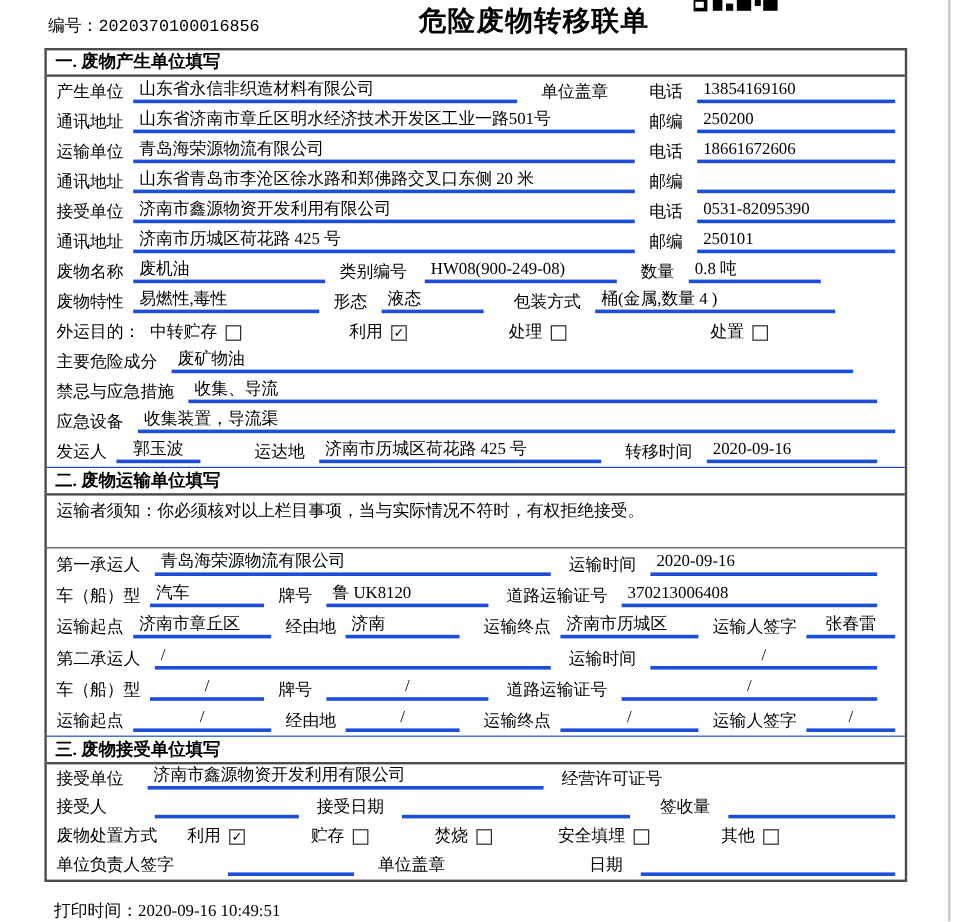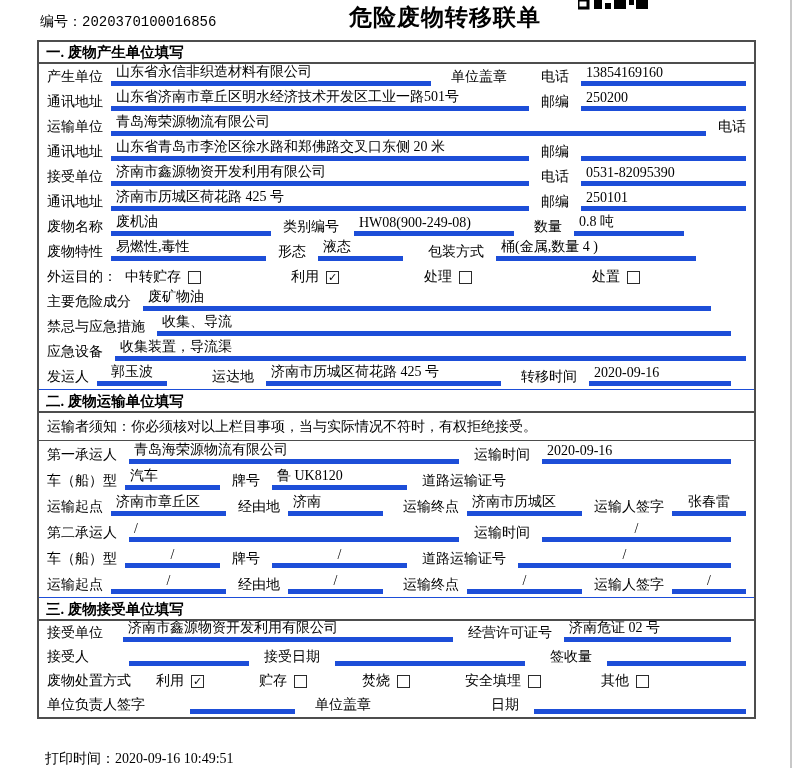--- a/index.html
+++ b/index.html
@@ -11,27 +11,27 @@
   .doc-header { position:relative; height:40px;font-family:Liberation Mono, monospace; }
   .doc-no { position:absolute; left:40px; top:13px; font-size:14px; white-space:nowrap; }
   .doc-title { position:absolute; left:120px; width:650px; top:2px; text-align:center;
     font-size:23px; font-weight:bold; letter-spacing:1px; }
   .qr-frag { position:absolute; left:578px; top:0; }
 
   .form { position:absolute; left:37px; top:40px; width:719px; border:2px solid #4d4d4d; background:#fff; }
   .sec-title { height:22px; line-height:20px; font-weight:bold; padding:0 7px;
     border-bottom:2px solid #4d4d4d; font-size:14.5px; }
   .sec-title.mid { border-top:1px solid #1d4ed8; height:24px; line-height:22px; }
-  .notice { height:28px; line-height:28px; padding:0 8px; border-bottom:1px solid #4d4d4d; white-space:nowrap; }
+  .notice { height:44px; line-height:28px; padding:0 8px; border-bottom:1px solid #4d4d4d; white-space:nowrap; }
 
   .row { display:flex; align-items:flex-end; height:25px; padding:0 8px 3px 8px; }
   .row.h26 { height:26px; }
   .row.h24 { height:24px; }
   .l { white-space:nowrap; }
-  .u { border-bottom:5px solid #1d4ed8; padding:0 5px; white-space:nowrap;
+  .u { border-bottom:3px solid #1d4ed8; padding:0 5px; white-space:nowrap;
     min-height:18px; overflow:hidden; }
   .grow { flex:1; }
   .c { text-align:center; }
   .sp { flex:1; border:none; }
   .ml8{margin-left:8px}.ml12{margin-left:12px}.ml15{margin-left:15px}.ml20{margin-left:20px}
   .ml25{margin-left:25px}.ml40{margin-left:40px}.ml45{margin-left:45px}.ml55{margin-left:55px}
   .ml60{margin-left:60px}.ml85{margin-left:85px}.ml90{margin-left:90px}.ml120{margin-left:120px}
   .mr15{margin-right:15px}.mr35{margin-right:35px}
   .w70{width:70px}.w85{width:85px}.w95{width:95px}.w105{width:105px}.w110{width:110px}
   .w115{width:115px}.w120{width:120px}.w135{width:135px}.w155{width:155px}
@@ -82,20 +82,21 @@
       <span class="l">通讯地址</span>
       <span class="u grow ml8">山东省济南市章丘区明水经济技术开发区工业一路501号</span>
       <span class="l ml12">邮编</span>
       <span class="u w165 ml12">250200</span>
     </div>
 
     <div class="row">
       <span class="l">运输单位</span>
       <span class="u grow ml8">青岛海荣源物流有限公司</span>
       <span class="l ml12">电话</span>
+      <span class="u w165 ml12">18661672606</span>
     </div>
 
     <div class="row">
       <span class="l">通讯地址</span>
       <span class="u grow ml8">山东省青岛市李沧区徐水路和郑佛路交叉口东侧 20 米</span>
       <span class="l ml12">邮编</span>
       <span class="u w165 ml12"></span>
     </div>
 
     <div class="row">
@@ -183,20 +184,21 @@
       <span class="l ml15">运输时间</span>
       <span class="u grow ml12 mr15">2020-09-16</span>
     </div>
 
     <div class="row h26">
       <span class="l">车（船）型</span>
       <span class="u w95 ml8">汽车</span>
       <span class="l ml12">牌号</span>
       <span class="u w135 ml12">鲁 UK8120</span>
       <span class="l ml15">道路运输证号</span>
+      <span class="u grow ml12 mr15">370213006408</span>
     </div>
 
     <div class="row h26">
       <span class="l">运输起点</span>
       <span class="u w115 ml8">济南市章丘区</span>
       <span class="l ml12">经由地</span>
       <span class="u w95 ml8">济南</span>
       <span class="l ml20">运输终点</span>
       <span class="u w115 ml8">济南市历城区</span>
       <span class="l ml12">运输人签字</span>
@@ -229,21 +231,20 @@
       <span class="l ml12">运输人签字</span>
       <span class="u grow ml8 c">/</span>
     </div>
 
     <div class="sec-title mid">三. 废物接受单位填写</div>
 
     <div class="row h24">
       <span class="l">接受单位</span>
       <span class="u w330 ml20">济南市鑫源物资开发利用有限公司</span>
       <span class="l ml15">经营许可证号</span>
-      <span class="u grow ml12 mr15">济南危证 02 号</span>
     </div>
 
     <div class="row h24">
       <span class="l">接受人</span>
       <span class="u w120 ml40"></span>
       <span class="l ml15">接受日期</span>
       <span class="u w190 ml15"></span>
       <span class="l ml25">签收量</span>
       <span class="u grow ml15"></span>
     </div>

